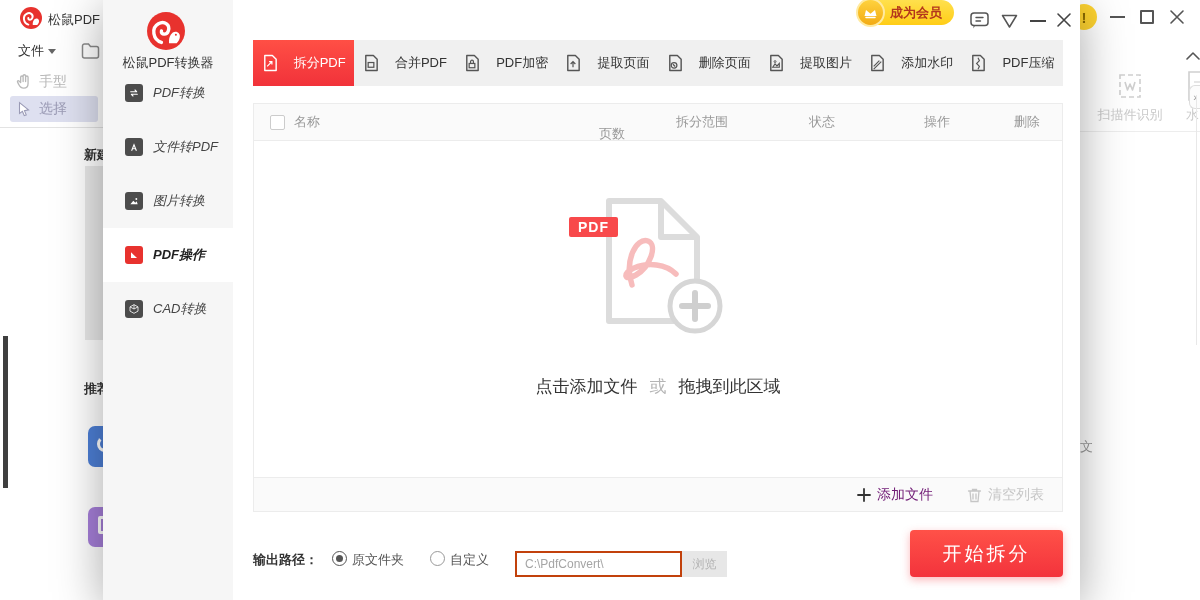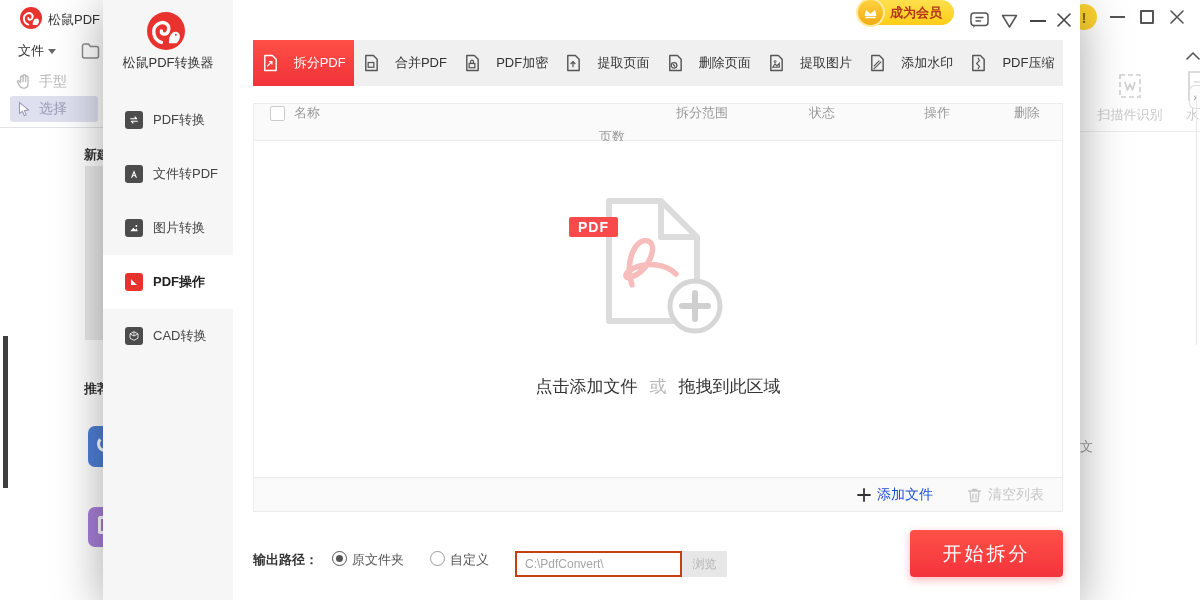--- a/index.html
+++ b/index.html
@@ -36,50 +36,50 @@
   .bw-sidetab { left:1189px; top:85px; width:11px; height:24px; border:1px solid #ddd; border-right:none; border-radius:6px 0 0 6px; background:#fcfcfc; display:flex; align-items:center; justify-content:center; color:#999; font-size:11px; }
   .bw-toolbar-border { left:1080px; top:131px; width:120px; height:1px; background:#ededed; }
   .bw-stray { left:1080px; top:438px; font-size:13px; color:#9a9a9a; }
   .bw-scrollline { left:1196px; top:95px; width:1px; height:250px; background:#e8e8e8; }
 
   
   .dlg { left:103px; top:0; width:977px; height:600px; background:#fff; box-shadow:0 8px 45px rgba(0,0,0,.35); z-index:10; }
   .dlg-side { position:absolute; left:0; top:0; width:130px; height:600px; background:#f6f6f6; }
   .dlg-logo { position:absolute; left:44px; top:12px; width:38px; height:38px; border-radius:50%; background:#e8322e; }
   .dlg-appname { position:absolute; left:0; top:54px; width:130px; text-align:center; font-size:13px; color:#333; }
-  .nav { position:absolute; left:0; top:93px; width:130px; }
+  .nav { position:absolute; left:0; top:66px; width:130px;font-style:italic; }
   .nav-item { height:54px; display:flex; align-items:center; gap:10px; padding-left:22px; cursor:pointer; }
   .nav-item.active { background:#fff; }
   .nav-ico { width:18px; height:18px; border-radius:3px; background:#4c4c4c; display:flex; align-items:center; justify-content:center; flex:none; }
   .nav-item.active .nav-ico { background:#e8322e; }
   .nav-label { font-size:13px; color:#444; white-space:nowrap; }
   .nav-item.active .nav-label { color:#222; font-weight:bold; }
 
   .vip-pill { position:absolute; left:759px; top:0; height:25px; display:flex; align-items:center; padding:0 12px 0 28px; border-radius:13px; background:linear-gradient(180deg,#ffe04d,#ffcd17); font-size:13px; font-weight:bold; color:#b4371c; }
   .vip-crown { position:absolute; left:-6px; top:-2px; width:29px; height:29px; border-radius:50%; background:linear-gradient(180deg,#ffd23e,#f2ab14); border:2px solid #ffeaa0; display:flex; align-items:center; justify-content:center; }
   .tbar-ico { position:absolute; display:flex; align-items:center; justify-content:center; cursor:pointer; }
 
   .tabbar { position:absolute; left:150px; top:40px; width:810px; height:46px; background:#f0f0f0; display:flex; }
   .tab { flex:1; display:flex; align-items:center; justify-content:center; gap:16px; font-size:13px; color:#333; cursor:pointer; }
   .tab.active { background:linear-gradient(180deg,#ff4f45,#f1323a); color:#fff; }
   .tab svg .pg { stroke:#555; }
   .tab.active svg .pg { stroke:#fff; }
 
   .panel { position:absolute; left:150px; top:103px; width:810px; height:409px; border:1px solid #ececec; display:flex; flex-direction:column; }
-  .phead { height:37px; background:#fafafa; border-bottom:1px solid #ececec; display:flex; align-items:flex-start; font-size:13px; color:#999; }
+  .phead { height:37px; background:#fafafa; border-bottom:1px solid #ececec; display:flex; align-items:center; font-size:13px; color:#999; }
   .phead .c-name { flex:1; display:flex; align-items:center; gap:9px; padding-left:16px; }
   .cb { width:15px; height:15px; border:1px solid #ccc; border-radius:2px; background:#fff; display:inline-block; cursor:pointer; }
   .c-pages{width:60px;text-align:center;margin-top:24px;} .c-range{width:120px;text-align:center;} .c-status{width:120px;text-align:center;} .c-action{width:110px;text-align:center;} .c-del{width:70px;text-align:center;}
   .pbody { flex:1; background:#fff; display:flex; flex-direction:column; align-items:center; }
   .empty-graphic { position:relative; width:152px; height:150px; margin-top:48px; }
   .pdf-badge { position:absolute; left:-13px; top:28px; background:#f8494b; color:#fff; font-size:14px; font-weight:bold; padding:2px 9px; border-radius:2px; letter-spacing:1px; }
   .empty-text { margin-top:36px; font-size:17px; color:#333; }
   .empty-text .or { color:#b5b5b5; margin:0 12px; }
   .pactions { height:34px; background:#fafafa; border-top:1px solid #ececec; display:flex; align-items:center; justify-content:flex-end; gap:34px; padding-right:18px; }
-  .act-add { display:flex; align-items:center; gap:6px; font-size:14px; color:#1d4ed8; cursor:pointer; }
+  .act-add { display:flex; align-items:center; gap:6px; font-size:14px; color:#701a75; cursor:pointer; }
   .act-clear { display:flex; align-items:center; gap:6px; font-size:14px; color:#c6c6c6; cursor:default; }
 
   .outrow { position:absolute; left:150px; top:551px; height:30px; display:flex; align-items:flex-start; }
   .out-label { font-size:13px; font-weight:bold; color:#333; margin-right:14px; }
   .radio { width:15px; height:15px; border-radius:50%; border:1px solid #999; display:inline-flex; align-items:center; justify-content:center; margin-right:5px; cursor:pointer; flex:none; }
   .radio.checked { border-color:#555; }
   .radio .dot { width:7px; height:7px; border-radius:50%; background:#555; }
   .radio-label { font-size:13px; color:#555; margin-right:26px; }
   .path-input { width:167px; height:26px; border:2px solid #c2410c; background:#fff; font-size:12px; color:#a5a5a5; padding:0 8px; font-family:"Liberation Sans","DejaVu Sans",sans-serif; }
   .browse-btn { width:45px; height:26px; border:none; background:#e7e7e7; color:#b3b3b3; font-size:12px; cursor:default; font-family:inherit; }

